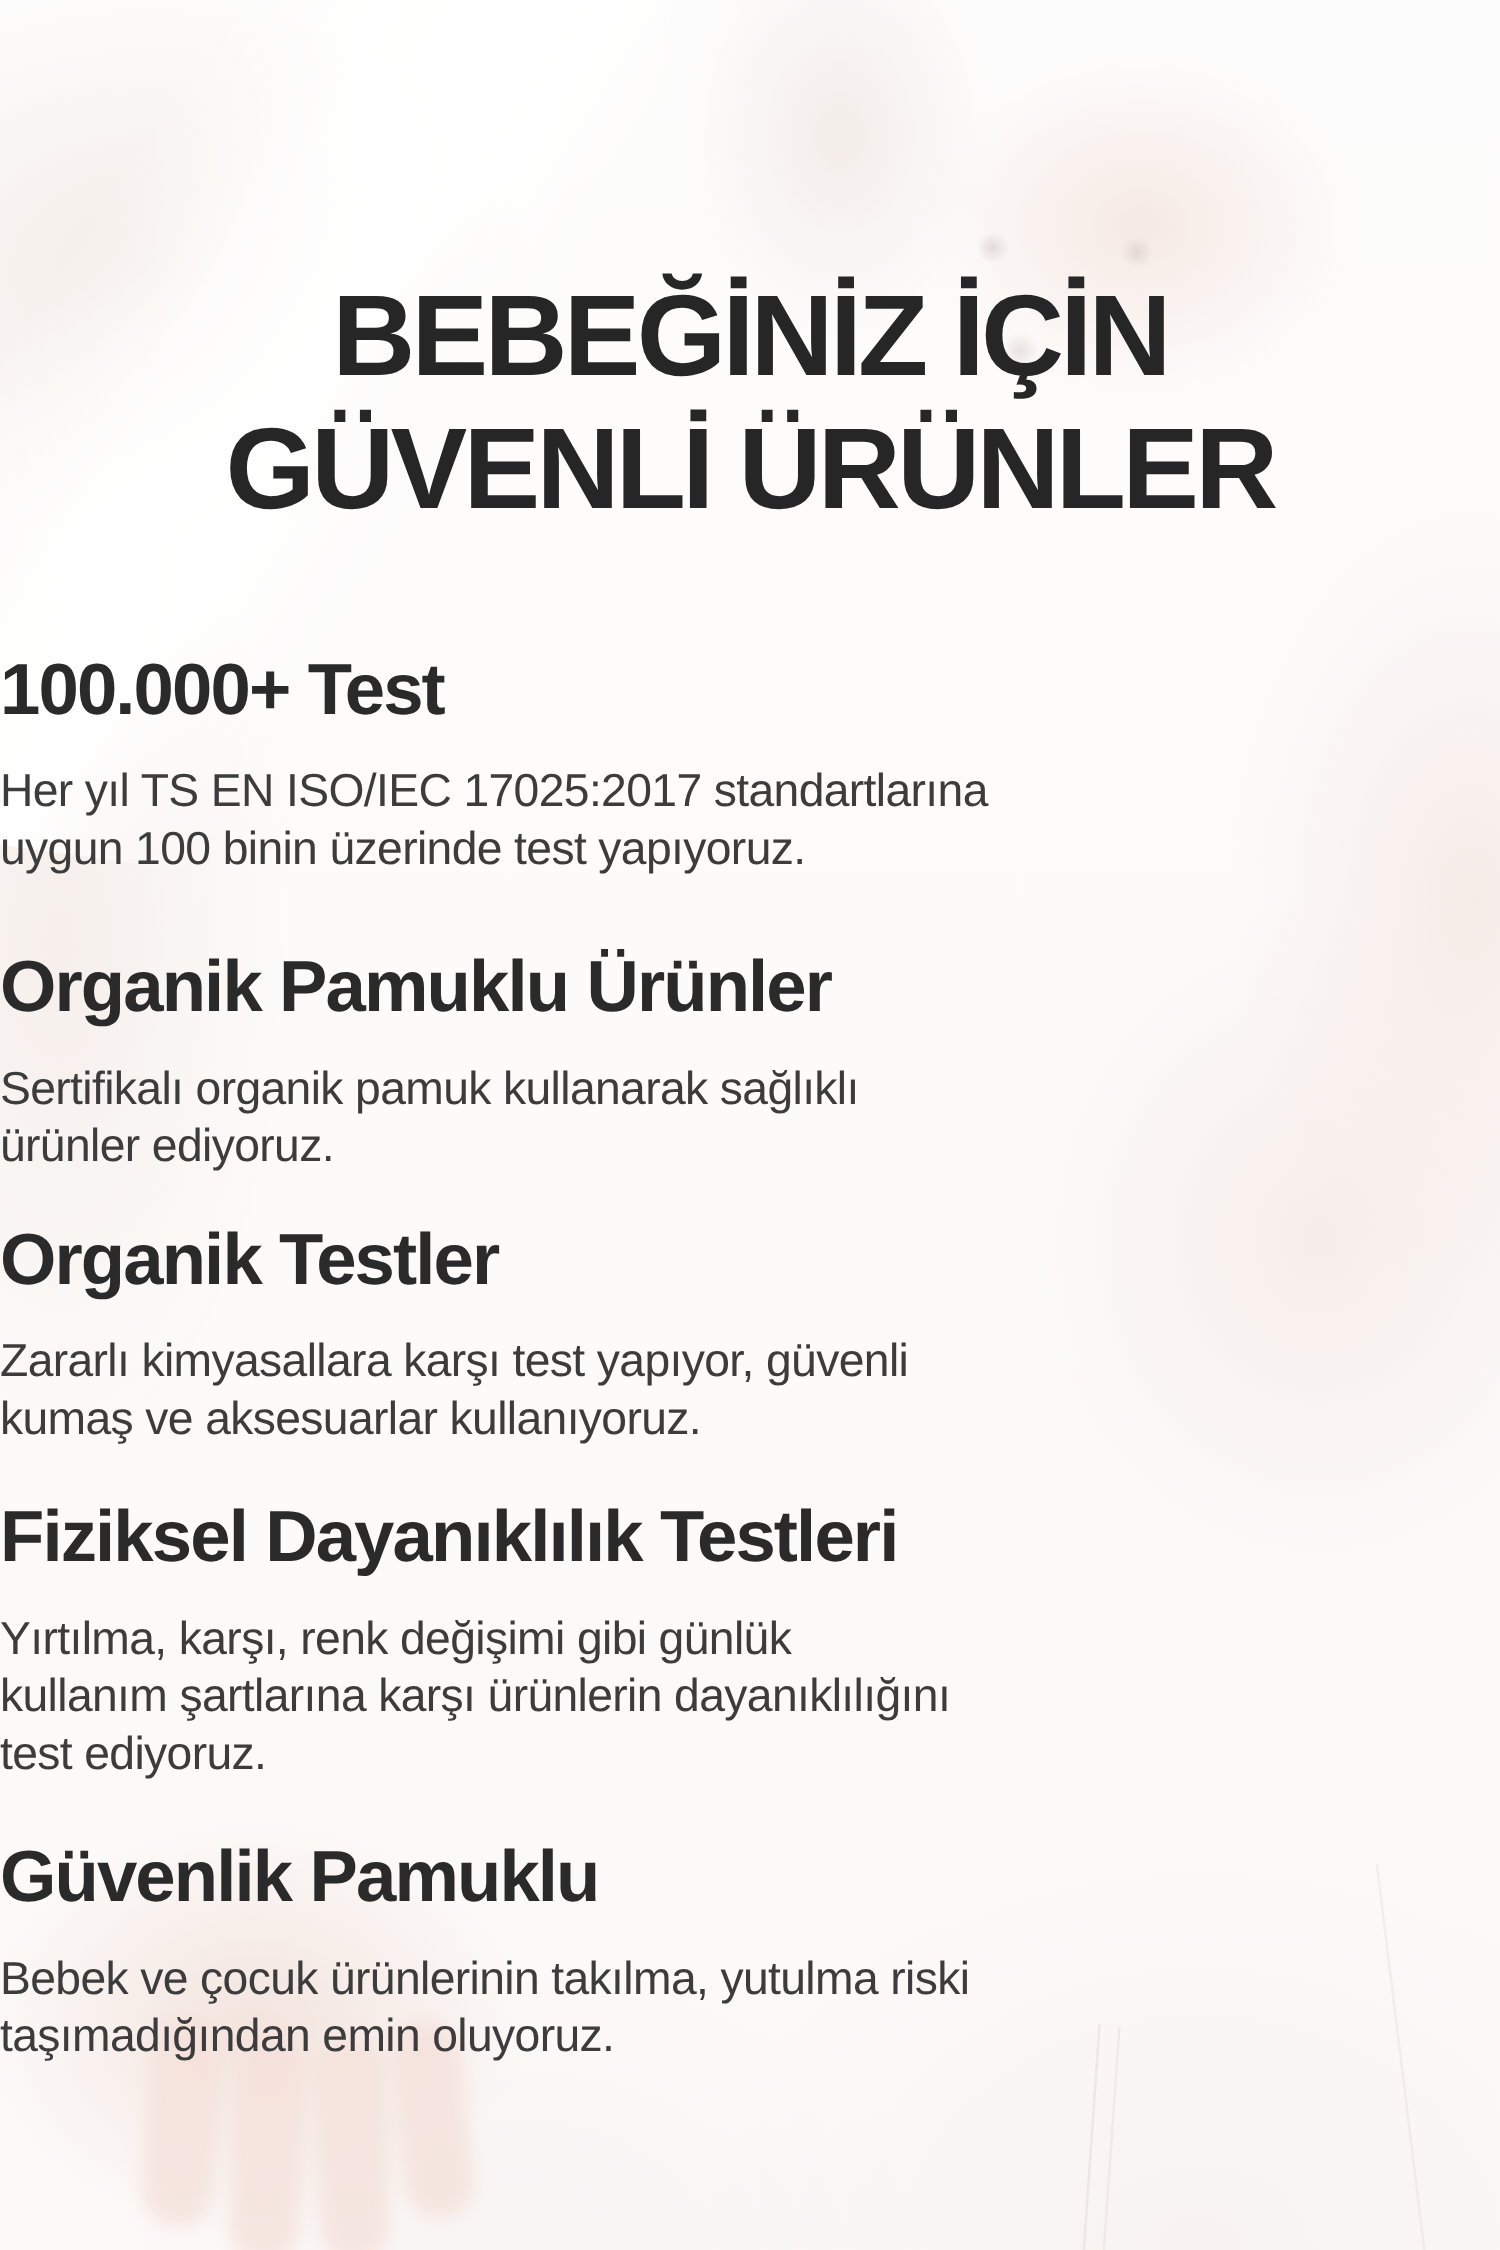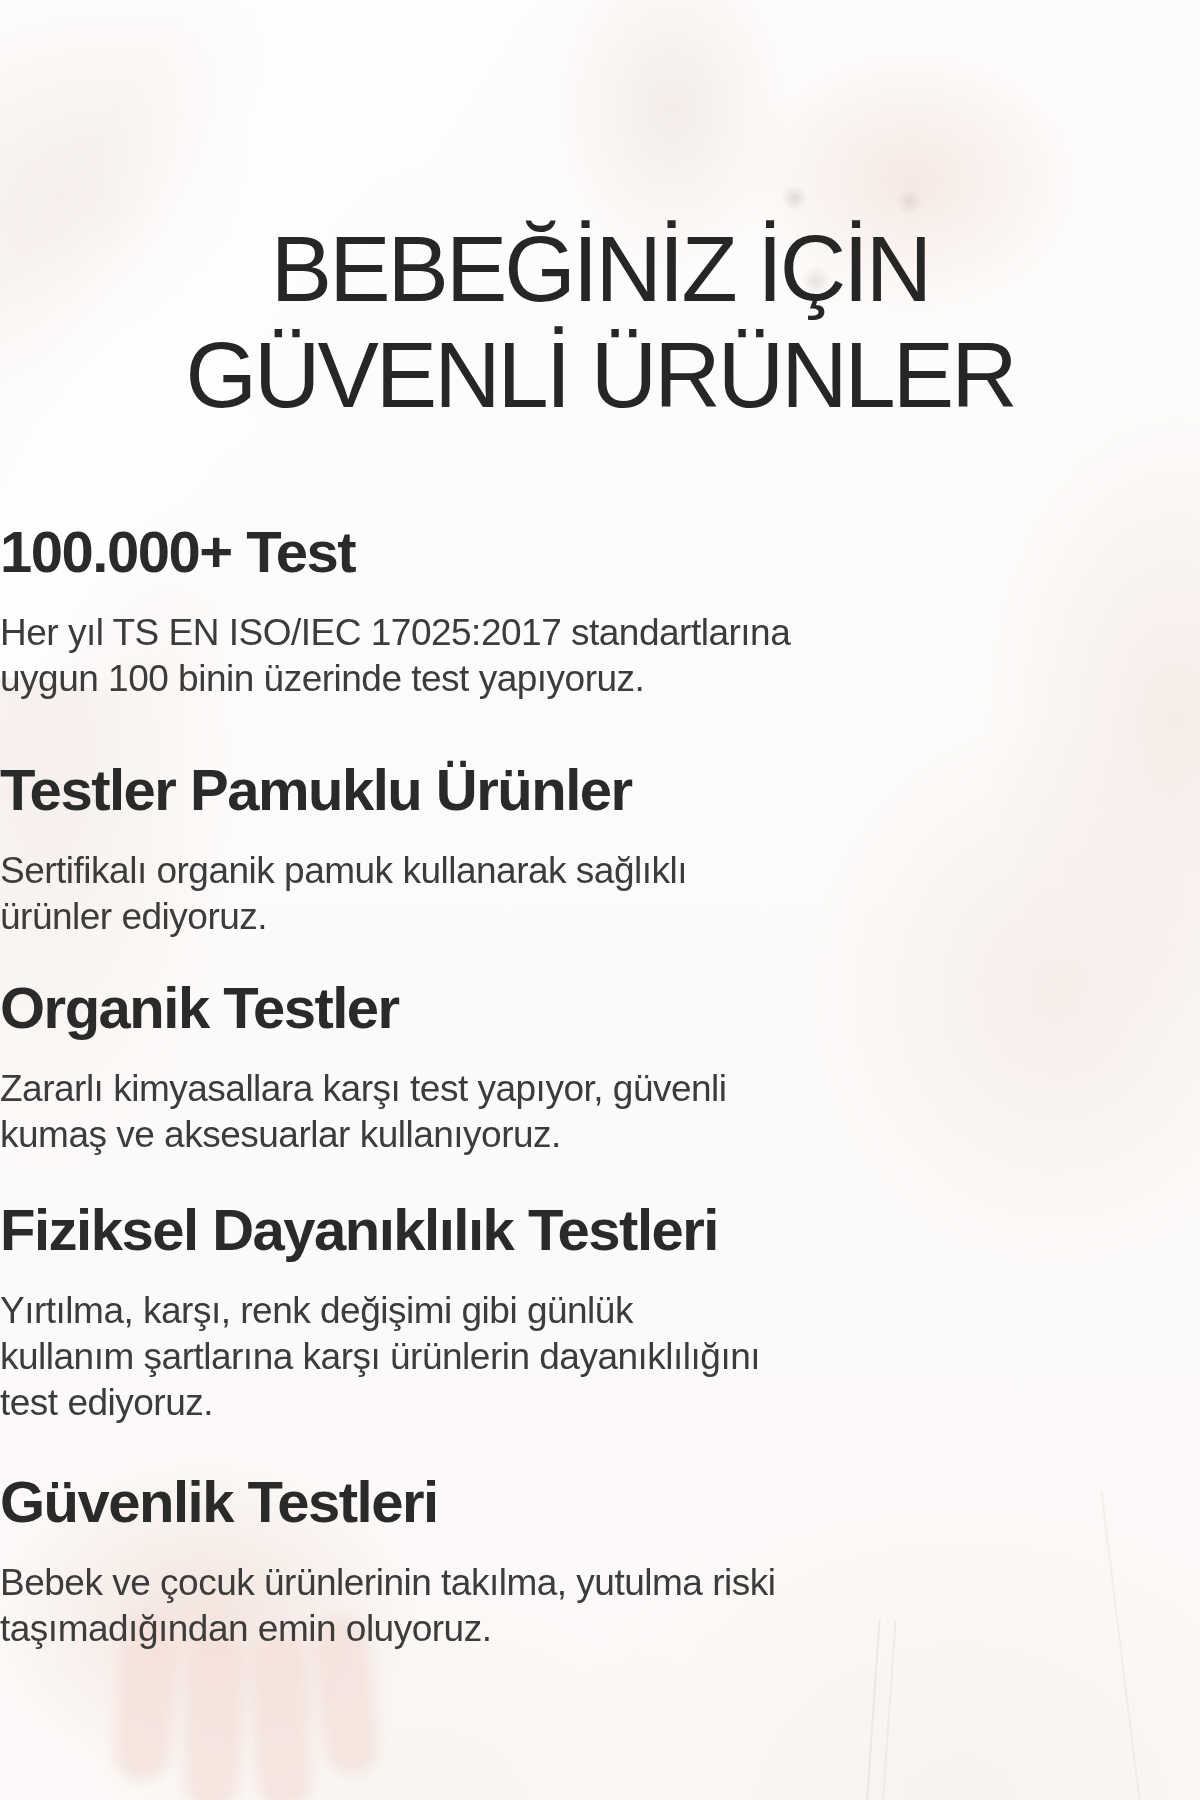--- a/index.html
+++ b/index.html
@@ -58,21 +58,21 @@
     border-right: 2px solid rgba(224,210,204,0.45);
   }
   .seam.s1 { left: 872px; top: 1620px; height: 190px; transform: rotate(4deg); }
   .seam.s2 { left: 1120px; top: 1490px; height: 320px; width: 2px; border-right: none;
              border-left: 2px solid rgba(228,215,210,0.45); transform: rotate(-7deg); }
   .veil { position: absolute; inset: 0; background: rgba(255,255,255,0.22); }
 
   
   .page-title {
     position: absolute; top: 216px; left: 0; width: 100%;
-    text-align: center; font-weight: 400;
+    text-align: center; font-weight: 700;
     font-size: 92px; line-height: 106px; letter-spacing: -3px;
     color: #262626;
   }
   .sec { position: absolute; left: 0; width: 100%; text-align: left; }
   .sec .heading {
     margin: 0; font-size: 58px; line-height: 64px; font-weight: 700;
     letter-spacing: -1.5px; color: #2a2a2a;
   }
   .sec .body {
     margin: 26px 0 0; font-size: 37px; line-height: 46px;
@@ -106,21 +106,21 @@
 
   <section class="sec sec-1">
     <h2 class="heading">100.000+ Test</h2>
     <div class="body">
       <div>Her yıl TS EN ISO/IEC 17025:2017 standartlarına</div>
       <div>uygun 100 binin üzerinde test yapıyoruz.</div>
     </div>
   </section>
 
   <section class="sec sec-2">
-    <h2 class="heading">Testler Pamuklu Ürünler</h2>
+    <h2 class="heading">Organik Pamuklu Ürünler</h2>
     <div class="body">
       <div>Sertifikalı organik pamuk kullanarak sağlıklı</div>
       <div>ürünler ediyoruz.</div>
     </div>
   </section>
 
   <section class="sec sec-3">
     <h2 class="heading">Organik Testler</h2>
     <div class="body">
       <div>Zararlı kimyasallara karşı test yapıyor, güvenli</div>
@@ -131,20 +131,20 @@
   <section class="sec sec-4">
     <h2 class="heading">Fiziksel Dayanıklılık Testleri</h2>
     <div class="body">
       <div>Yırtılma, karşı, renk değişimi gibi günlük</div>
       <div>kullanım şartlarına karşı ürünlerin dayanıklılığını</div>
       <div>test ediyoruz.</div>
     </div>
   </section>
 
   <section class="sec sec-5">
-    <h2 class="heading">Güvenlik Testleri</h2>
+    <h2 class="heading">Güvenlik Pamuklu</h2>
     <div class="body">
       <div>Bebek ve çocuk ürünlerinin takılma, yutulma riski</div>
       <div>taşımadığından emin oluyoruz.</div>
     </div>
   </section>
 
 </div>
 
 </body></html>

